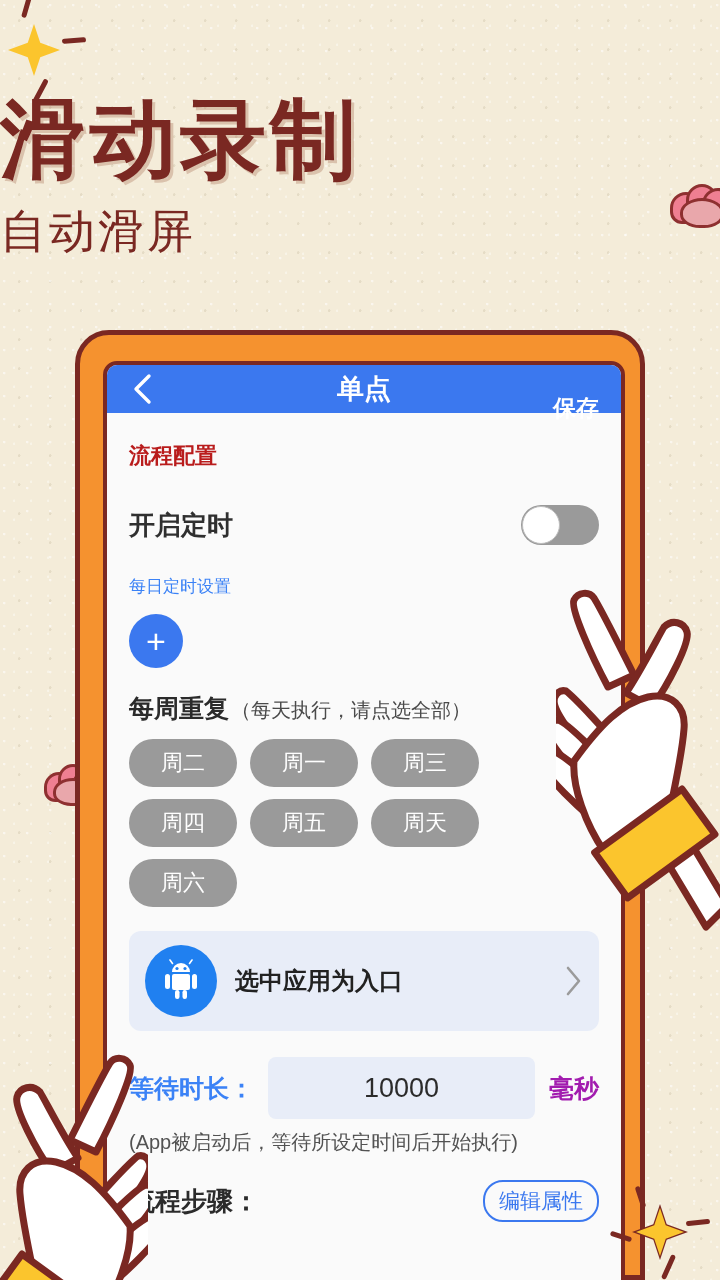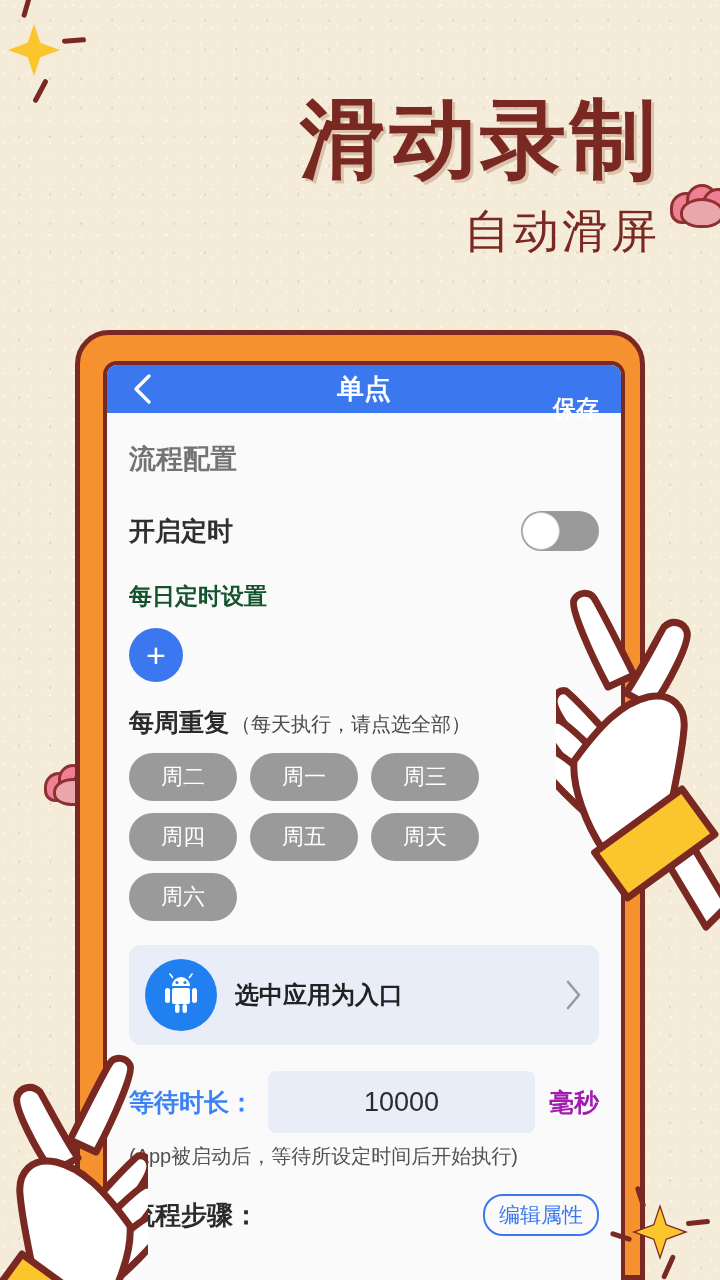--- a/index.html
+++ b/index.html
@@ -25,21 +25,21 @@
     background-size: 23px 23px, 31px 29px, 17px 19px, auto;
     overflow: hidden;
   }
 
   
   .headline-wrap {
     position: absolute;
     top: 96px;
     left: 0;
     width: 660px;
-    text-align: right;
+    text-align: left;
   }
   .headline {
     font-family: "DejaVu Sans", sans-serif;
     font-size: 86px;
     line-height: 1;
     font-weight: bold;
     color: #7a2822;
     letter-spacing: 4px;
     text-shadow: 3px 3px 0 rgba(160,96,70,0.30);
   }
@@ -148,23 +148,23 @@
     z-index: 2;
     margin-top: 38px;
   }
 
   
   .body-scroll {
     padding: 22px 22px 0 22px;
     box-sizing: border-box;
   }
   .section-title {
-    font-size: 27px;
-    font-weight: bold;
-    color: #737373;
+    font-size: 22px;
+    font-weight: bold;
+    color: #b91c1c;
     margin: 6px 0 0 0;
   }
   .row-toggle {
     display: flex;
     align-items: center;
     justify-content: space-between;
     margin-top: 34px;
   }
   .row-label {
     font-size: 26px;
@@ -184,23 +184,23 @@
     top: 1px;
     left: 1px;
     width: 38px;
     height: 38px;
     border-radius: 50%;
     background: #ffffff;
     border: 1px solid #bdbdbd;
     box-sizing: border-box;
   }
   .sub-label {
-    font-size: 23px;
-    font-weight: bold;
-    color: #14532d;
+    font-size: 17px;
+    font-weight: normal;
+    color: #3b82f6;
     margin-top: 30px;
   }
   .add-btn {
     width: 54px;
     height: 54px;
     border-radius: 50%;
     background: #3b78ef;
     margin-top: 16px;
     display: flex;
     align-items: center;

